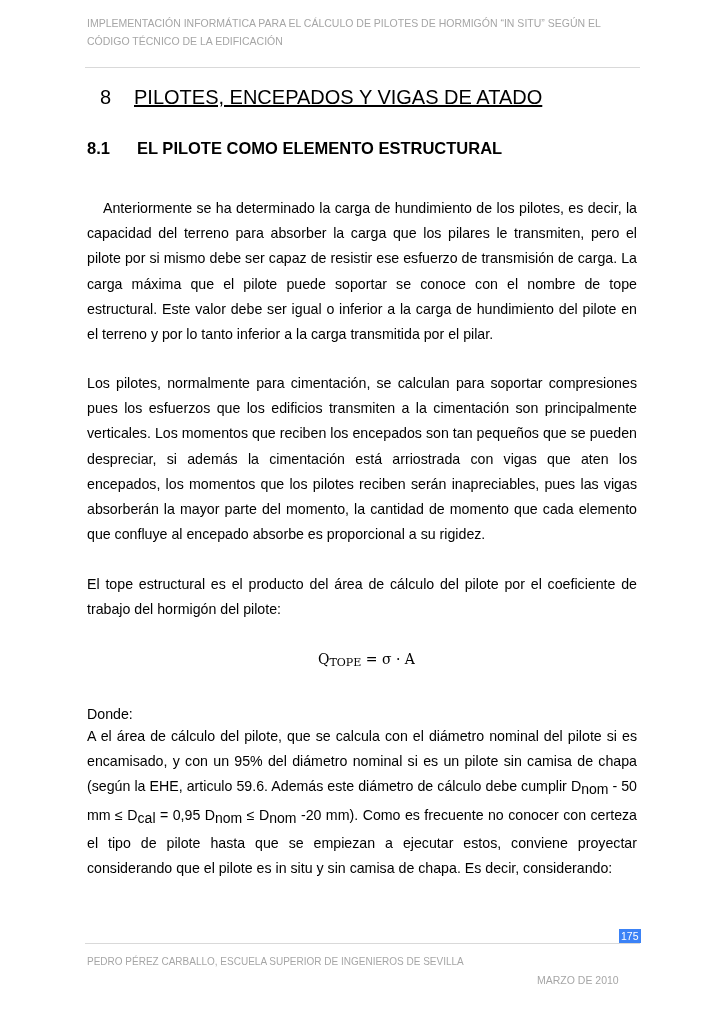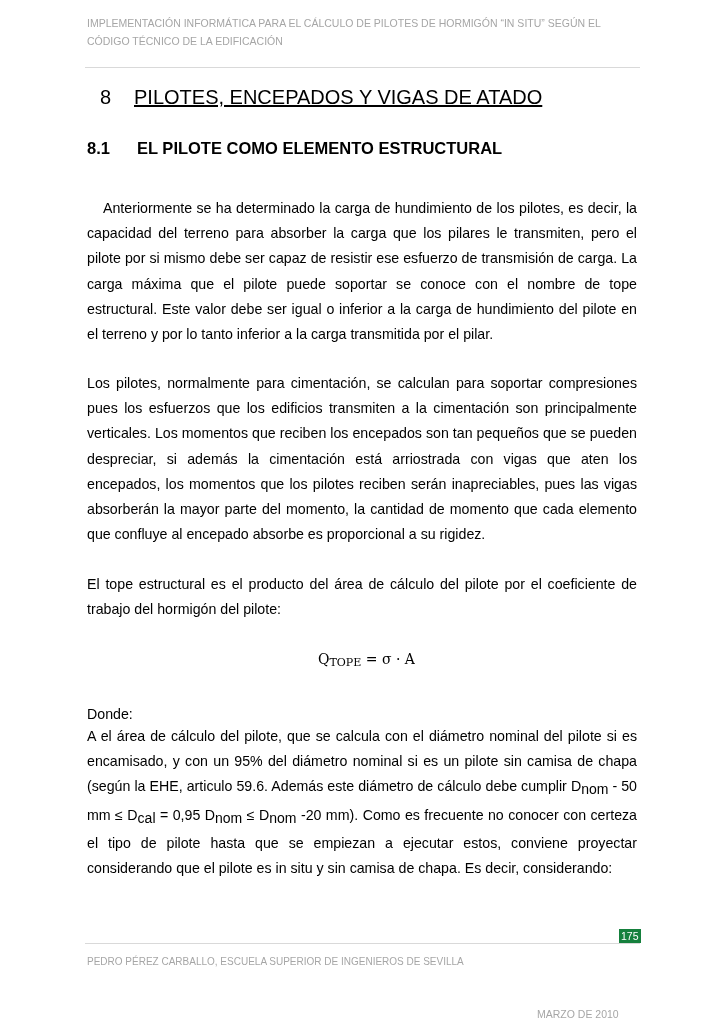--- a/index.html
+++ b/index.html
@@ -10,23 +10,23 @@
   .h1 { position:absolute; left:100px; top:86px; font-size:20px; font-weight:normal; }
   .h1 .num { display:inline-block; width:34px; }
   .h1 .t { text-decoration:underline; }
   .h2 { position:absolute; left:87px; top:139px; font-size:16.5px; font-weight:bold; }
   .h2 .num { display:inline-block; width:50px; }
   .para { position:absolute; left:87px; width:550px; font-size:14.2px; line-height:25.2px; text-align:justify; }
   .formula { position:absolute; left:318px; top:651px; font-family:"DejaVu Serif", serif; font-size:14px; }
   .formula sub { font-size:11px; vertical-align:-2px; }
   sub.s { font-size:14px; vertical-align:-3px; }
   .pg-rule { position:absolute; left:85px; top:943px; width:555px; height:1px; background:#d9d9d9; }
-  .pgnum { position:absolute; left:619px; top:929px; background:#15803d; color:#fff; font-size:10.5px; padding:0 2px; line-height:14px; }
+  .pgnum { position:absolute; left:619px; top:929px; background:#3b82f6; color:#fff; font-size:10.5px; padding:0 2px; line-height:14px; }
   .foot1 { position:absolute; left:87px; top:956px; font-size:10px; color:#a6a6a6; }
-  .foot2 { position:absolute; left:537px; top:974px; font-size:10.5px; color:#a6a6a6;margin-top:34px; }
+  .foot2 { position:absolute; left:537px; top:974px; font-size:10.5px; color:#a6a6a6; }
 </style>
 </head>
 <body>
 
 <div class="hdr">IMPLEMENTACIÓN INFORMÁTICA PARA EL CÁLCULO DE PILOTES DE HORMIGÓN “IN SITU” SEGÚN EL CÓDIGO TÉCNICO DE LA EDIFICACIÓN</div>
 <div class="hdr-rule"></div>
 
 <div class="h1">
   <span class="num">8</span><span class="t">PILOTES, ENCEPADOS Y VIGAS DE ATADO</span>
 </div>

